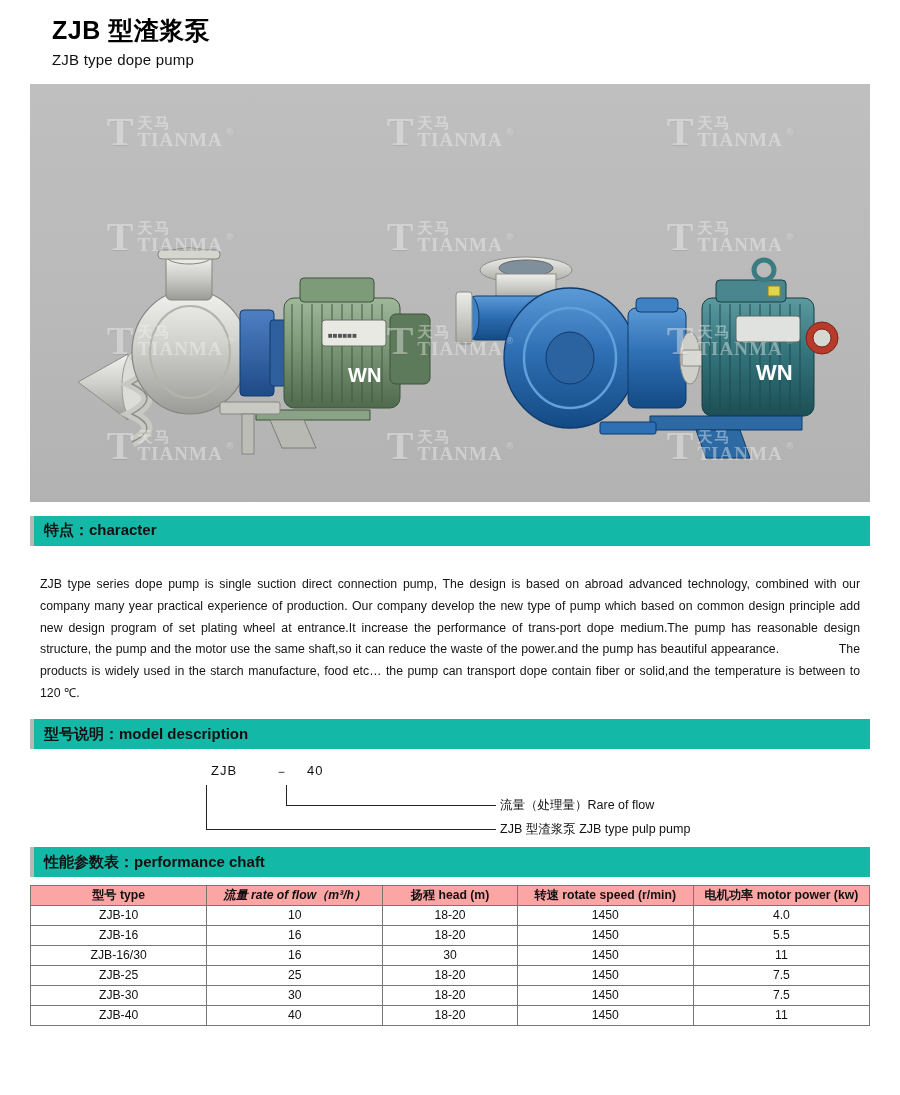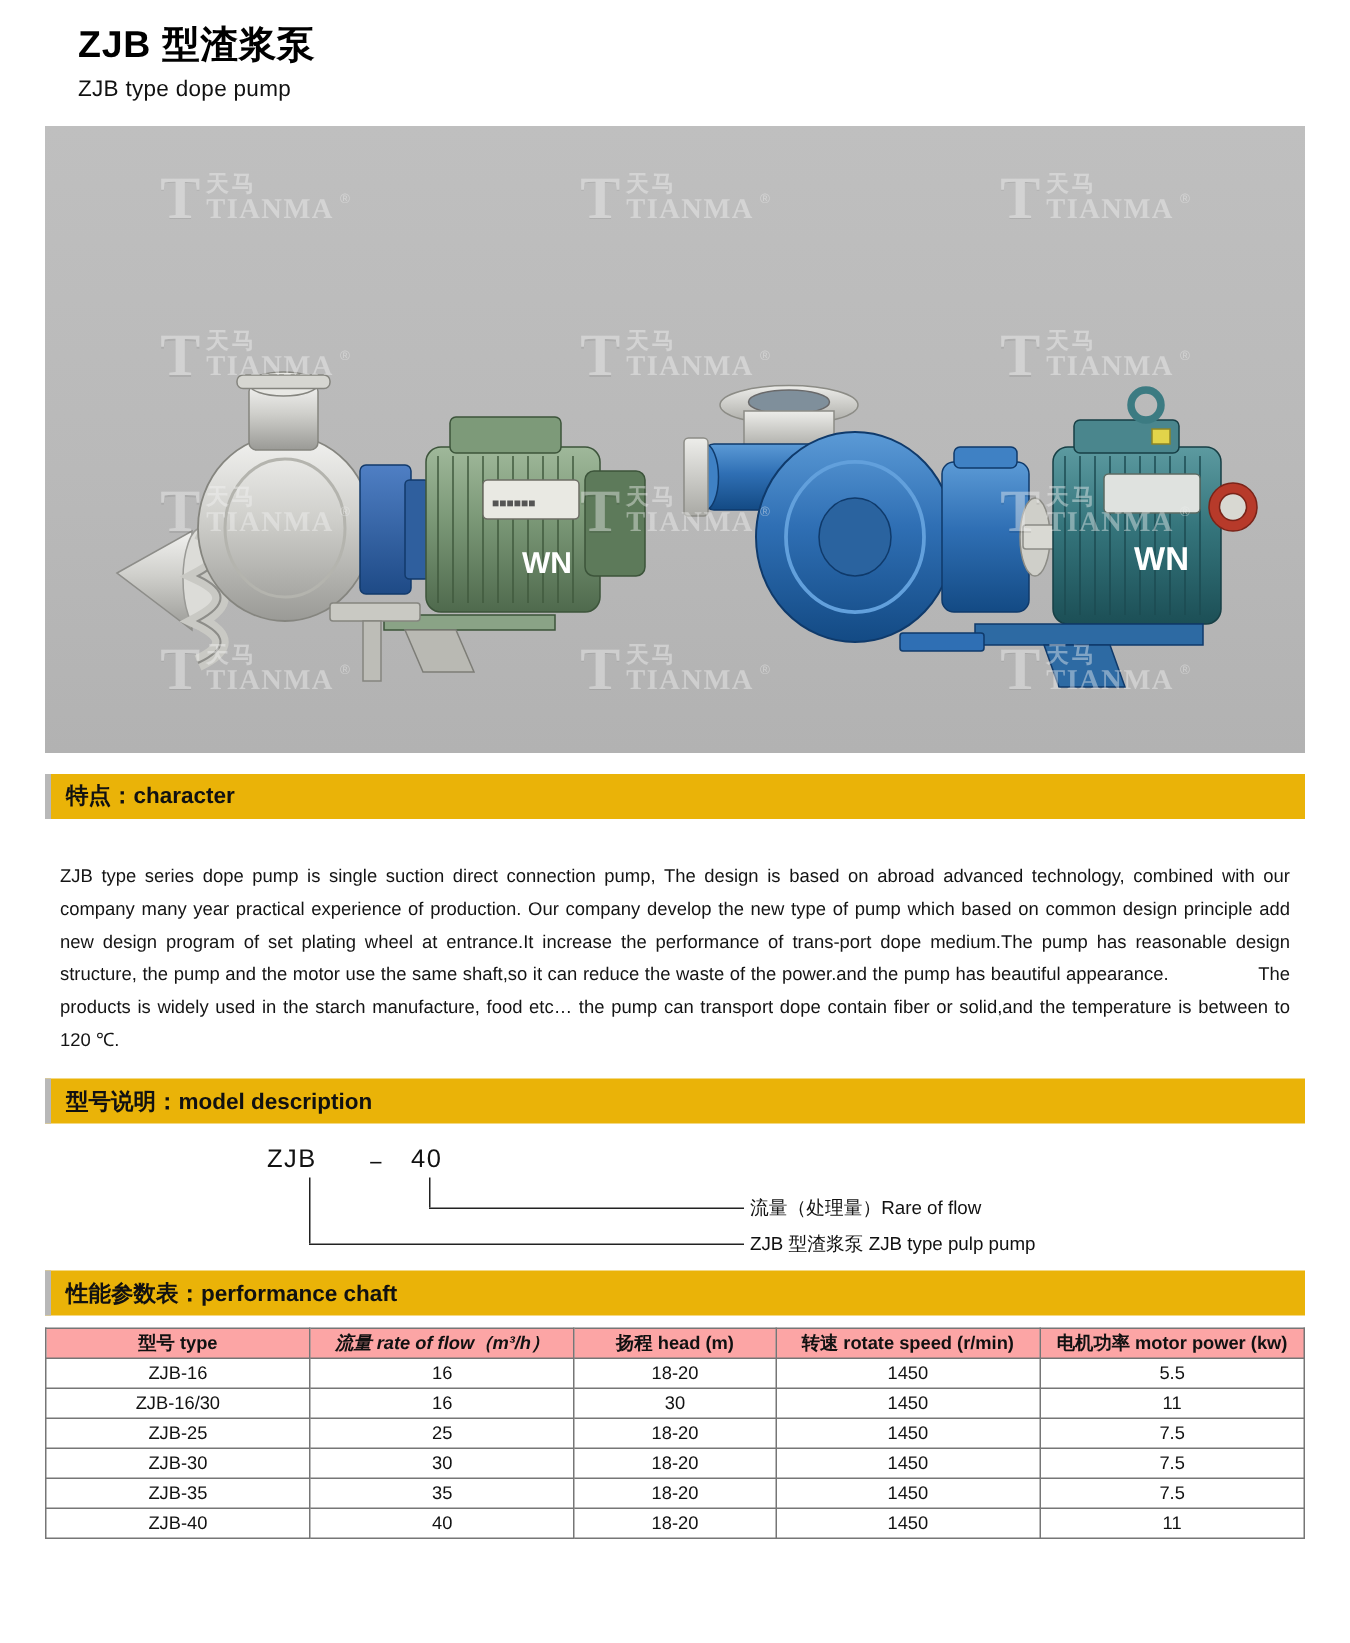--- a/index.html
+++ b/index.html
@@ -79,21 +79,21 @@
   }
   .wm .reg { font-size: 9px; vertical-align: super; color: #f0f0f0; }
 
   
   .pump { position: absolute; }
   .pump svg { display: block; }
 
   
   .section-bar {
     margin: 0 30px;
-    background: #eab308;
+    background: #14b8a6;
     height: 30px;
     display: flex;
     align-items: center;
     padding-left: 10px;
     font-size: 15px;
     font-weight: bold;
     color: #111;
     border-left: 4px solid #b8b8b8;
   }
   .section-bar.top-gap { margin-top: 14px; }
@@ -112,23 +112,24 @@
   .body-text .en-indent { text-indent: 1.4em; }
 
   
   .model-desc {
     position: relative;
     margin: 6px 30px 0 30px;
     height: 92px;
   }
   .model-label {
     position: absolute;
-    font-size: 17px;
+    font-size: 13px;
     letter-spacing: 1px;
     color: #111;
+    margin-left: 33px;
   }
   .m-zjb { left: 148px; top: 8px; }
   .m-dash { left: 212px; top: 8px; }
   .m-40 { left: 244px; top: 8px; }
   .lead-text {
     position: absolute;
     font-size: 12.5px;
     color: #111;
     white-space: nowrap;
   }
@@ -424,20 +425,27 @@
       <tr>
         <th class="col-type">型号 type</th>
         <th class="col-flow">流量 rate of flow（m³/h）</th>
         <th class="col-head">扬程 head (m)</th>
         <th class="col-speed">转速 rotate speed (r/min)</th>
         <th class="col-power">电机功率 motor power (kw)</th>
       </tr>
     </thead>
     <tbody>
       <tr>
+        <td>ZJB-10</td>
+        <td>10</td>
+        <td>18-20</td>
+        <td>1450</td>
+        <td>4.0</td>
+      </tr>
+      <tr>
         <td>ZJB-16</td>
         <td>16</td>
         <td>18-20</td>
         <td>1450</td>
         <td>5.5</td>
       </tr>
       <tr>
         <td>ZJB-16/30</td>
         <td>16</td>
         <td>30</td>
@@ -452,27 +460,20 @@
         <td>7.5</td>
       </tr>
       <tr>
         <td>ZJB-30</td>
         <td>30</td>
         <td>18-20</td>
         <td>1450</td>
         <td>7.5</td>
       </tr>
       <tr>
-        <td>ZJB-35</td>
-        <td>35</td>
-        <td>18-20</td>
-        <td>1450</td>
-        <td>7.5</td>
-      </tr>
-      <tr>
         <td>ZJB-40</td>
         <td>40</td>
         <td>18-20</td>
         <td>1450</td>
         <td>11</td>
       </tr>
 
     </tbody>
   </table>
 </div>

